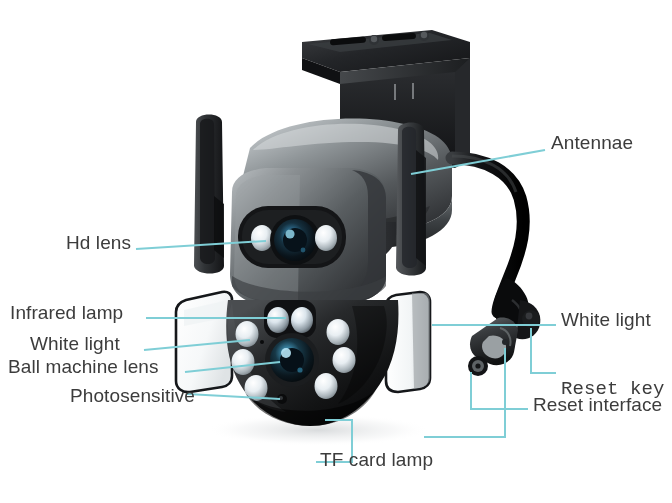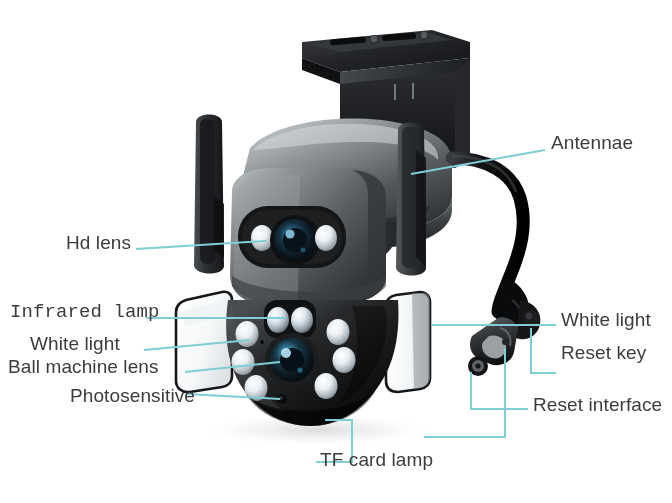--- a/index.html
+++ b/index.html
@@ -307,30 +307,30 @@
     </g>
     <g stroke="#7fced6" stroke-width="2">
       <line x1="411" y1="174" x2="411" y2="174"></line>
     </g>
   </svg>
 
   <div class="callout-label" style="left:551px; top:133px;">Antennae</div>
 
   <div class="callout-label" style="left:66px; top:233px;">Hd lens</div>
 
-  <div class="callout-label" style="left:10px; top:303px;font-family:Liberation Mono, monospace;">Infrared lamp</div>
+  <div class="callout-label" style="left:10px; top:303px;">Infrared lamp</div>
 
   <div class="callout-label" style="left:30px; top:334px;">White light</div>
 
   <div class="callout-label" style="left:8px; top:357px;">Ball machine lens</div>
 
   <div class="callout-label" style="left:37px; top:386px;margin-left:33px;">Photosensitive</div>
 
   <div class="callout-label" style="left:561px; top:310px;">White light</div>
 
-  <div class="callout-label" style="left:561px; top:343px;">Reset key</div>
+  <div class="callout-label" style="left:561px; top:380px;font-family:Liberation Mono, monospace;">Reset key</div>
 
   <div class="callout-label" style="left:533px; top:395px;">Reset interface</div>
 
 
   <div class="callout-label" style="left:320px; top:450px;">TF card lamp</div>
 
 </div>
 
 </body></html>

